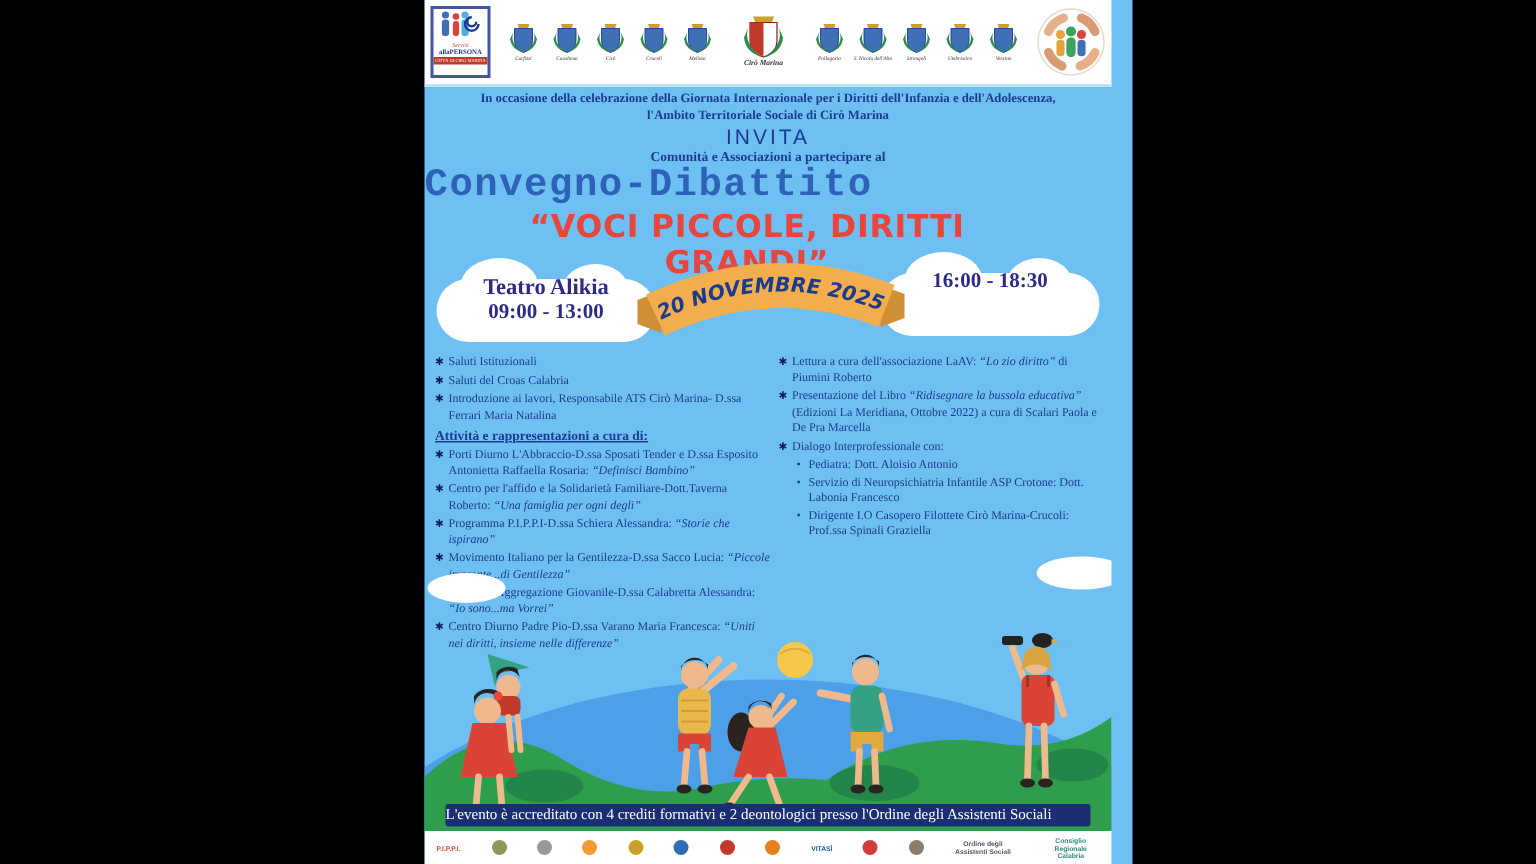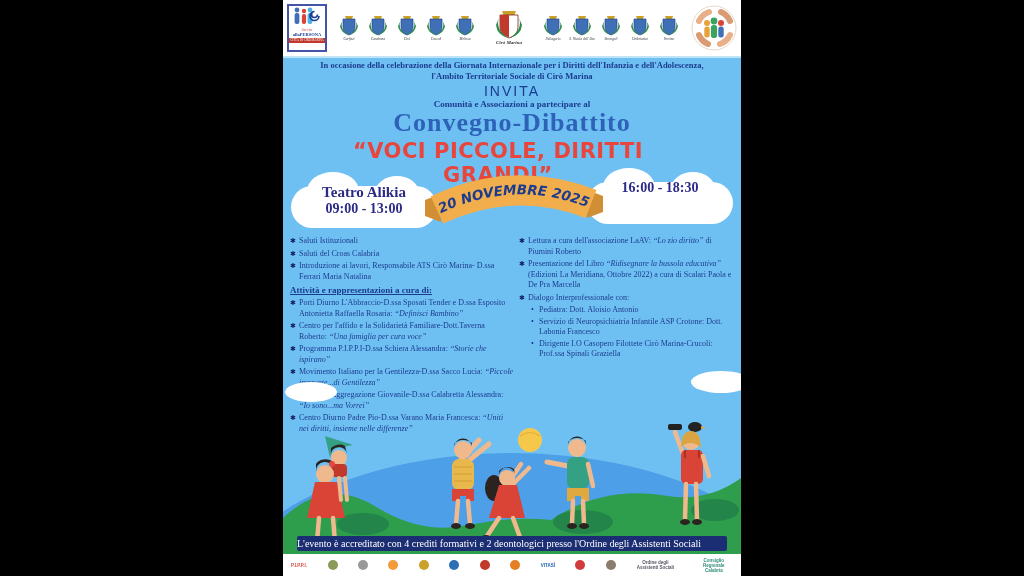--- a/index.html
+++ b/index.html
@@ -1,17 +1,17 @@
 <!DOCTYPE html>
 <html><head>
 <meta charset="utf-8">
 <style>
   html,body{margin:0;padding:0;background:#000;width:1024px;height:576px;overflow:hidden;}
   .stage{position:relative;width:1024px;height:576px;background:#000;font-family:"Liberation Serif",serif;}
-  .poster{position:absolute;left:283px;top:0;width:458px;height:576px;background:#6fc0f2;overflow:hidden;}
+  .poster{position:absolute;left:283px;top:0;width:458px;height:576px;background:#6fc0f2;overflow:hidden;padding-left:14px;}
 
   
   .header-strip{position:absolute;left:0;top:0;width:458px;height:58px;background:#ffffff;display:flex;align-items:center;justify-content:space-between;padding:0 4px;box-sizing:border-box;border-bottom:2px solid #bfe3f7;}
   .sap-logo{width:40px;height:48px;border:2px solid #4455a8;background:#fff;display:flex;flex-direction:column;align-items:center;justify-content:flex-start;box-sizing:border-box;}
   .sap-logo svg{display:block;}
   .sap-line1{font-size:4px;color:#d94436;font-style:italic;line-height:4px;}
   .sap-line2{font-size:4.5px;color:#1b3b8f;font-weight:bold;line-height:5px;}
   .sap-band{background:#c0392b;color:#fff;font-size:3px;line-height:5px;width:100%;text-align:center;margin-top:1px;}
   .crest-group{display:flex;align-items:flex-start;gap:2px;}
   .crest{display:flex;flex-direction:column;align-items:center;width:27px;}
@@ -20,21 +20,21 @@
   .main-crest .name{font-size:5px;font-weight:bold;font-style:italic;color:#333;line-height:6px;}
   .hands-logo{width:46px;height:46px;}
 
   
   .intro{position:absolute;left:0;top:60px;width:458px;text-align:center;color:#1b3b8f;}
   .intro .l1,.intro .l2{font-size:8.5px;font-weight:bold;line-height:10.5px;}
   .invita{font-family:"Liberation Sans",sans-serif;font-size:14px;font-weight:normal;letter-spacing:2px;line-height:16px;margin-top:2px;}
   .intro .l3{font-size:9px;font-weight:bold;line-height:11px;}
 
   
-  .title1{position:absolute;left:0;top:108px;width:458px;text-align:center;font-family:Liberation Serif, serif;font-size:26px;font-weight:bold;color:#2d62b8;letter-spacing:1px;}
+  .title1{position:absolute;left:0;top:108px;width:458px;text-align:left;font-family:Liberation Mono, monospace;font-size:26px;font-weight:bold;color:#2d62b8;letter-spacing:1px;}
   .title2{position:absolute;left:0;top:139px;width:386px;text-align:center;font-family:"DejaVu Sans",sans-serif;font-size:21px;font-weight:bold;color:#e8453c;letter-spacing:0.5px;margin-left:22px;}
 
   
   .event-row{position:absolute;left:0;top:166px;width:458px;height:68px;}
   .cloud{position:absolute;background:#fff;border-radius:30px;}
   .cloud::before,.cloud::after{content:"";position:absolute;background:#fff;border-radius:50%;}
   .cloud::before{width:52px;height:38px;left:16px;top:-14px;}
   .cloud::after{width:44px;height:34px;right:18px;top:-10px;}
   .cloud-left{left:8px;top:20px;width:146px;height:42px;}
   .cloud-right{left:304px;top:16px;width:146px;height:42px;}
@@ -254,21 +254,21 @@
           </div>
         <div class="section-head">Attività e rappresentazioni a cura di:</div>
         <div>
 
         <div class="item">
             <span class="bullet">✱</span>
             <span class="txt"><span>Porti Diurno L'Abbraccio-D.ssa Sposati Tender e D.ssa Esposito Antonietta Raffaella Rosaria: </span><span class="qt">“Definisci Bambino”</span></span>
           </div>
             <div class="item">
             <span class="bullet">✱</span>
-            <span class="txt"><span>Centro per l'affido e la Solidarietà Familiare-Dott.Taverna Roberto: </span><span class="qt">“Una famiglia per cura voce”</span></span>
+            <span class="txt"><span>Centro per l'affido e la Solidarietà Familiare-Dott.Taverna Roberto: </span><span class="qt">“Una famiglia per ogni degli”</span></span>
           </div>
             <div class="item">
             <span class="bullet">✱</span>
             <span class="txt"><span>Programma P.I.P.P.I-D.ssa Schiera Alessandra: </span><span class="qt">“Storie che ispirano”</span></span>
           </div>
             <div class="item">
             <span class="bullet">✱</span>
             <span class="txt"><span>Movimento Italiano per la Gentilezza-D.ssa Sacco Lucia: </span><span class="qt">“Piccole impronte...di Gentilezza”</span></span>
           </div>
             <div class="item">

